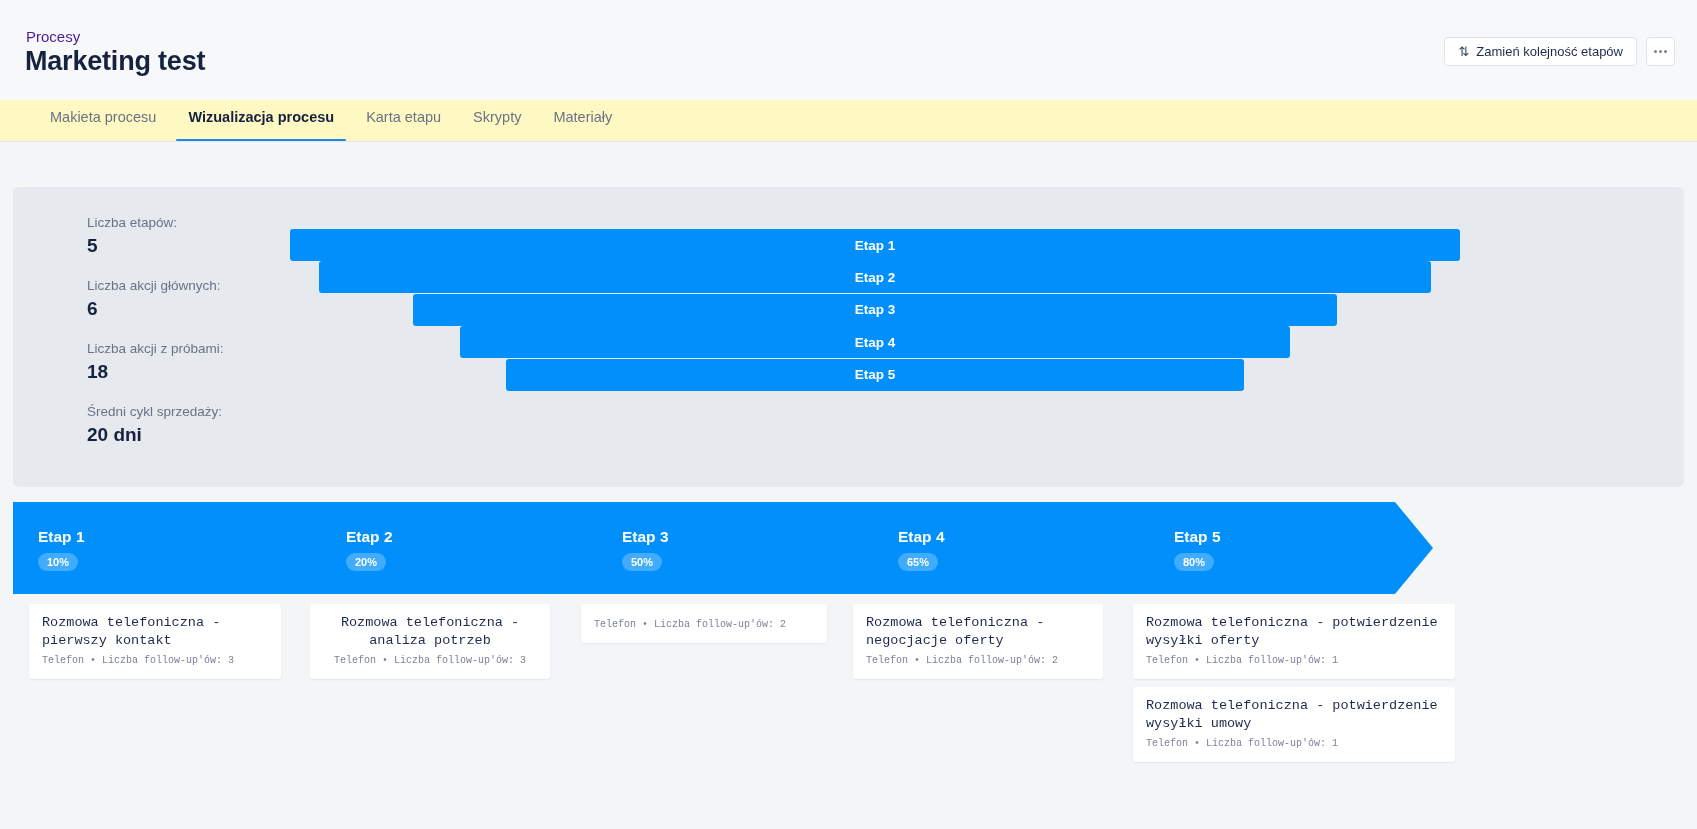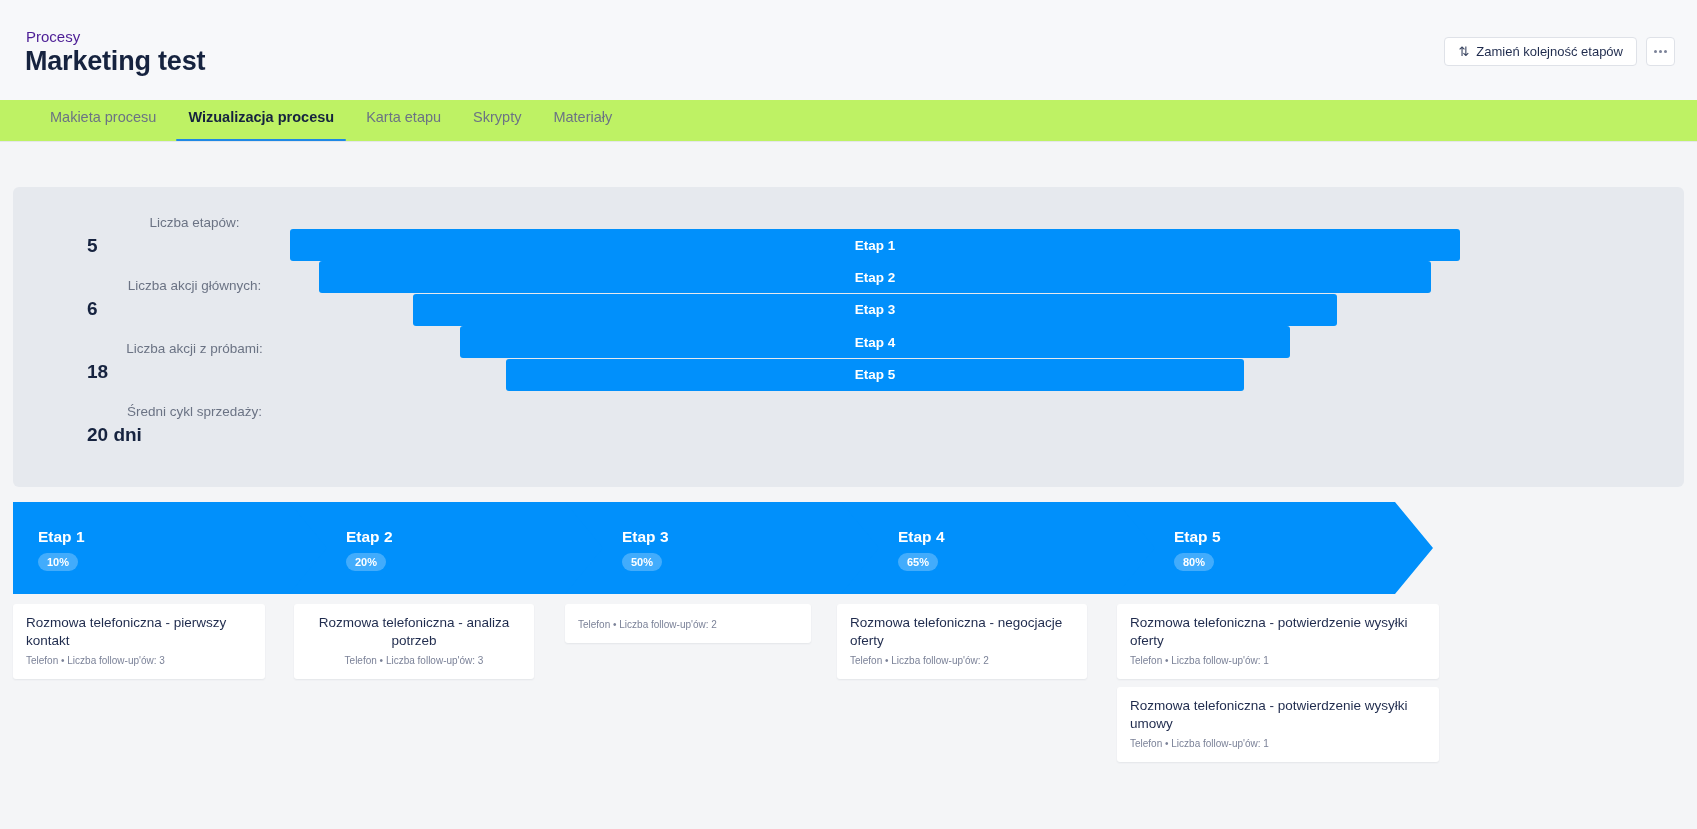--- a/index.html
+++ b/index.html
@@ -43,21 +43,21 @@
     background: #ffffff; border: 1px solid #dfe2e8; border-radius: 4px;
     cursor: pointer;
   }
   .btn-more .dots { display: flex; gap: 2px; }
   .btn-more .dots i { width: 3px; height: 3px; border-radius: 50%; background: #7b8298; display: block; }
 
   
   .tabs {
     position: absolute; left: 0; top: 100px; width: 1697px; height: 42px;
     border-bottom: 1px solid #e4e6ea;
-    background: #bef264;
+    background: #fef9c3;
     display: flex; align-items: flex-start; padding-left: 34px; gap: 0;
   }
   .tab {
     position: relative; height: 41px;
     padding: 9px 16px 0 16px;
     font-size: 14.5px; color: #6b7384; cursor: pointer; white-space: nowrap;
   }
   .tab.active { color: #16233f; font-weight: 700; }
   .tab.active::after {
     content: ""; position: absolute; left: 4px; right: 4px; bottom: 0;
@@ -65,21 +65,21 @@
   }
 
   
   .panel {
     position: absolute; left: 13px; top: 187px; width: 1671px; height: 300px;
     background: #e6e9ee; border-radius: 6px;
   }
   .stats { position: absolute; left: 74px; top: 26px; width: 215px; }
   .stat { margin-bottom: 17px; }
   .stat:last-child { margin-bottom: 13px; }
-  .stat-label { font-size: 13.5px; color: #6b7384; line-height: 19px; text-align: center; }
+  .stat-label { font-size: 13.5px; color: #6b7384; line-height: 19px; }
   .stat-value { font-size: 19px; font-weight: 700; color: #16233f; line-height: 26px; margin-top: 1px; }
 
   .funnel { position: absolute; left: 0; top: 0; width: 1671px; height: 300px; }
   .fbar {
     position: absolute;
     height: 32px;
     background: #0190fb;
     border-radius: 3px;
     color: #ffffff;
     font-size: 13.5px; font-weight: 700;
@@ -99,21 +99,21 @@
   .stage-txt { position: absolute; left: 25px; top: 25px; }
   .stage-name { font-size: 15.5px; font-weight: 700; line-height: 20px; }
   .stage-pct {
     margin-top: 6px; display: inline-block;
     background: rgba(255,255,255,0.26);
     border-radius: 10px; padding: 2px 9px;
     font-size: 11px; font-weight: 700; color: #ffffff; line-height: 14px;
   }
 
   
-  .cards { position: absolute; left: 0; top: 604px; width: 1553px; height: 120px; }
+  .cards { position: absolute; left: 16px; top: 604px; width: 1553px; height: 120px; font-family: Liberation Mono, monospace; }
   .card-col { position: absolute; top: 0; }
   .card {
     background: #ffffff; border-radius: 3px;
     padding: 10px 13px 11px 13px;
     margin-bottom: 8px;
     box-shadow: 0 1px 2px rgba(20,30,60,0.07);
   }
   .card-title { font-size: 13.5px; color: #1f2b4d; line-height: 18px; }
   .card-sub { font-size: 10px; color: #7b8298; line-height: 15px; margin-top: 3px; }
 </style>

